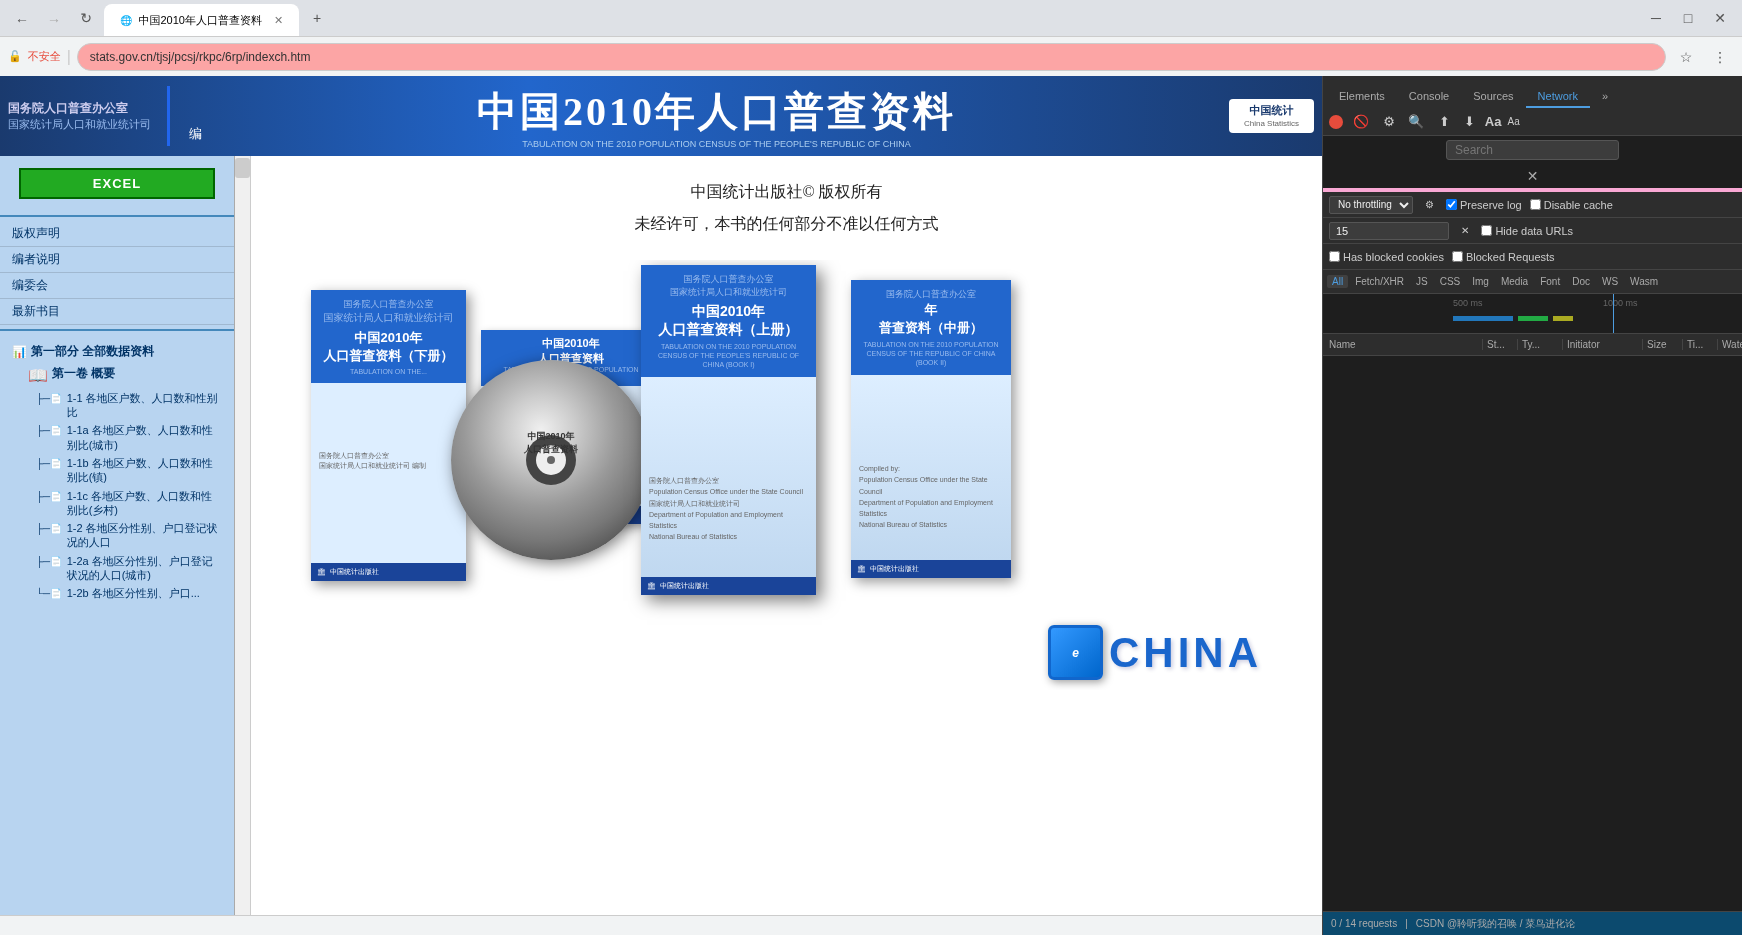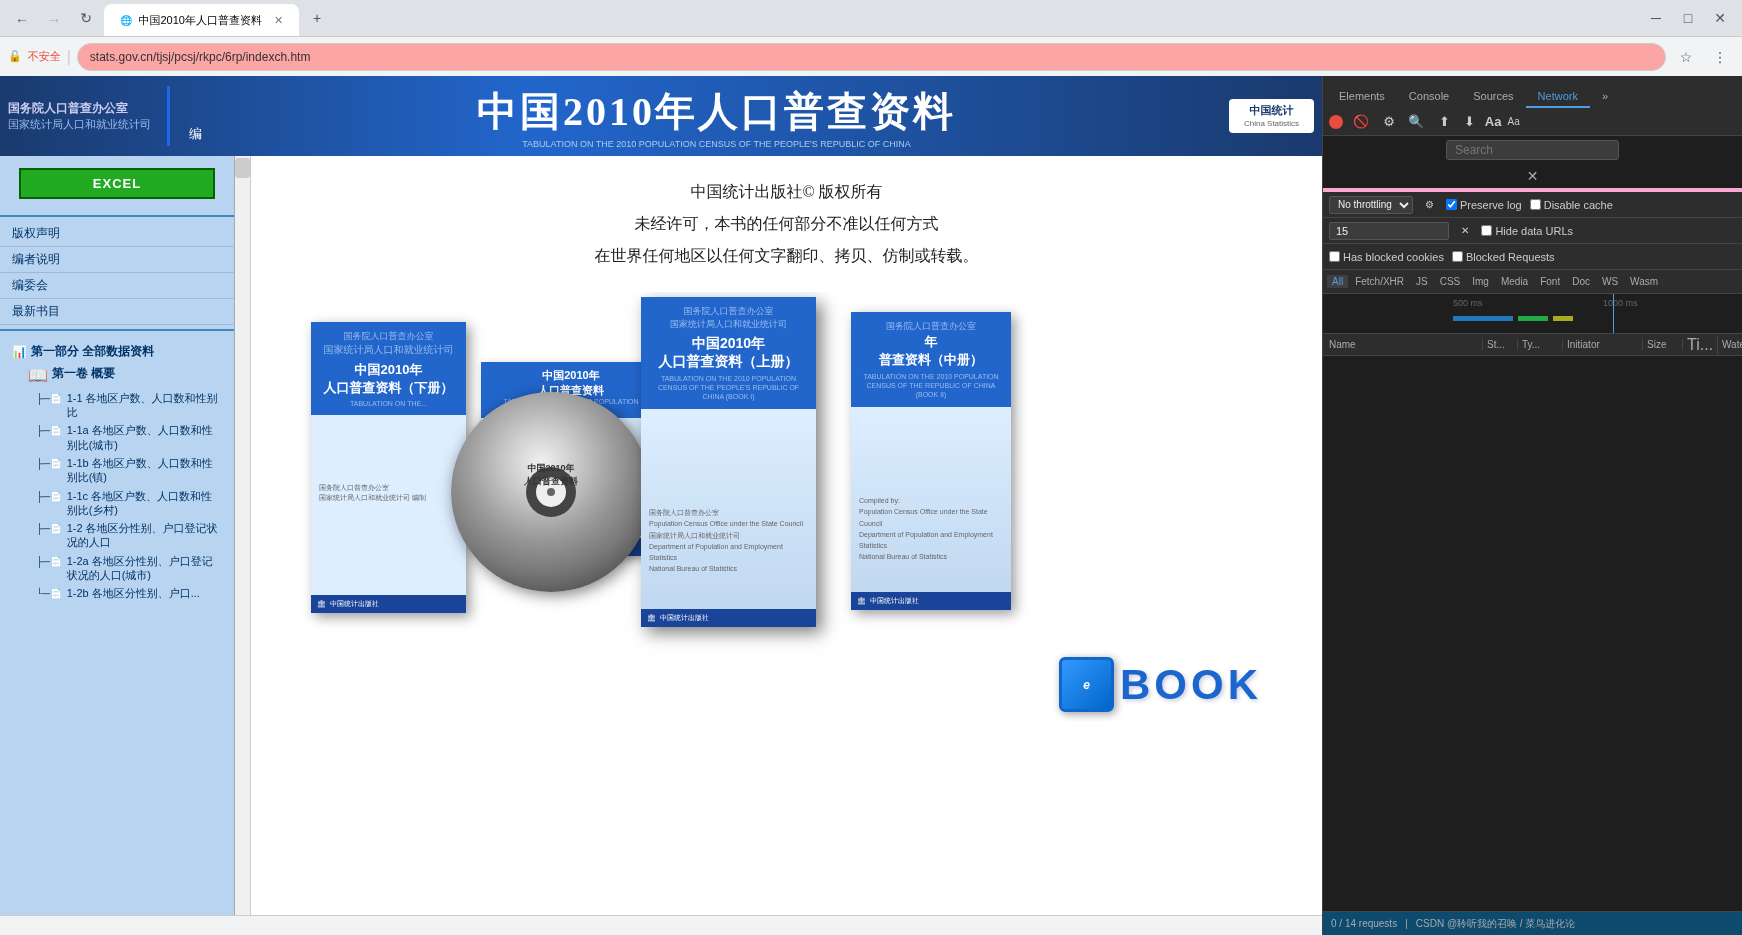--- a/index.html
+++ b/index.html
@@ -67,21 +67,21 @@
     .type-btn { font-size: 10px; color: #aaa; background: none; border: none; cursor: pointer; padding: 1px 5px; border-radius: 2px; white-space: nowrap; }
     .type-btn.active { color: #4d9de0; background: #404040; }
     .timeline-area { background: #1e1e1e; height: 40px; flex-shrink: 0; border-bottom: 1px solid #444; position: relative; overflow: hidden; }
 
     .network-table-header { display: flex; background: #2d2d2d; border-bottom: 1px solid #444; height: 22px; align-items: center; flex-shrink: 0; }
     .col-name { width: 160px; font-size: 10px; color: #aaa; padding: 0 6px; border-right: 1px solid #444; flex-shrink: 0; }
     .col-status { width: 35px; font-size: 10px; color: #aaa; padding: 0 4px; border-right: 1px solid #444; flex-shrink: 0; }
     .col-type { width: 45px; font-size: 10px; color: #aaa; padding: 0 4px; border-right: 1px solid #444; flex-shrink: 0; }
     .col-initiator { width: 80px; font-size: 10px; color: #aaa; padding: 0 4px; border-right: 1px solid #444; flex-shrink: 0; }
     .col-size { width: 40px; font-size: 10px; color: #aaa; padding: 0 4px; border-right: 1px solid #444; flex-shrink: 0; }
-    .col-time { width: 35px; font-size: 16px; color: #aaa; padding: 0 4px; border-right: 1px solid #444; flex-shrink: 0; }
+    .col-time { width: 35px; font-size: 10px; color: #aaa; padding: 0 4px; border-right: 1px solid #444; flex-shrink: 0; }
     .col-waterfall { flex: 1; font-size: 10px; color: #aaa; padding: 0 4px; }
 
     .network-list { flex: 1; overflow-y: auto; background: #1e1e1e; }
 
     .status-bar { height: 24px; background: #0c4a6e; border-top: 1px solid #444; display: flex; align-items: center; padding: 0 8px; gap: 8px; }
     .status-text { font-size: 10px; color: #aaa; }
 
     
     .sidebar::-webkit-scrollbar { width: 8px; }
     .sidebar::-webkit-scrollbar-track { background: #b8d4f0; }
@@ -201,21 +201,20 @@
       </div>
 
       <div class="page-scroll" style="background:#f0f0f0; border-right:1px solid #ccc; position:relative;">
         <div style="width:100%; height:20px; background:#ccc; border-radius:3px; margin-top:2px;"></div>
       </div>
 
       <div class="doc-area">
         <div class="copyright-text">
           <div>中国统计出版社© 版权所有</div>
           <div>未经许可，本书的任何部分不准以任何方式</div>
-          <div>在世界任何地区以任何文字翻印、拷贝、仿制或转载。</div>
         </div>
 
         <div style="position:relative; height:430px; overflow:hidden;">
 
           <div style="position:absolute; left:20px; top:30px; width:155px; box-shadow:4px 4px 12px rgba(0,0,0,0.4);">
             <div style="background:#2266cc; padding:8px; color:white;">
               <div style="font-size:9px; color:#99bbee; text-align:center;">国务院人口普查办公室</div>
               <div style="font-size:10px; color:#99bbee; text-align:center;">国家统计局人口和就业统计司</div>
               <div style="font-size:13px; font-weight:bold; text-align:center; margin-top:4px;">中国2010年</div>
               <div style="font-size:13px; font-weight:bold; text-align:center;">人口普查资料（下册）</div>
@@ -305,21 +304,21 @@
             <div style="background:#1a4499; color:white; font-size:7px; padding:4px 6px; display:flex; align-items:center; gap:4px;">
               <span>🏛</span>
                 <span>中国统计出版社</span>
             </div>
           </div>
 
           <div style="position:absolute; right:20px; bottom:10px; display:flex; align-items:center; gap:6px;">
             <div style="width:55px; height:55px; background:linear-gradient(135deg,#3399ff,#0066cc); border-radius:6px; border:3px solid #1166cc; display:flex; align-items:center; justify-content:center; box-shadow:2px 2px 8px rgba(0,0,0,0.4);">
               <span style="color:white; font-size:12px; font-weight:bold; font-style:italic;">e</span>
             </div>
-            <span style="font-size:42px; font-weight:900; color:#1a66cc; font-family:'Impact',Arial,sans-serif; letter-spacing:4px; text-shadow:2px 2px 4px rgba(0,0,100,0.2);">BOOK</span>
+            <span style="font-size:42px; font-weight:900; color:#1a66cc; font-family:'Impact',Arial,sans-serif; letter-spacing:4px; text-shadow:2px 2px 4px rgba(0,0,100,0.2);">CHINA</span>
           </div>
 
         </div>
       </div>
 
     </div>
 
     <div class="bottom-bar">
       <span style="font-size:10px; color:#555;"></span>
     </div>

